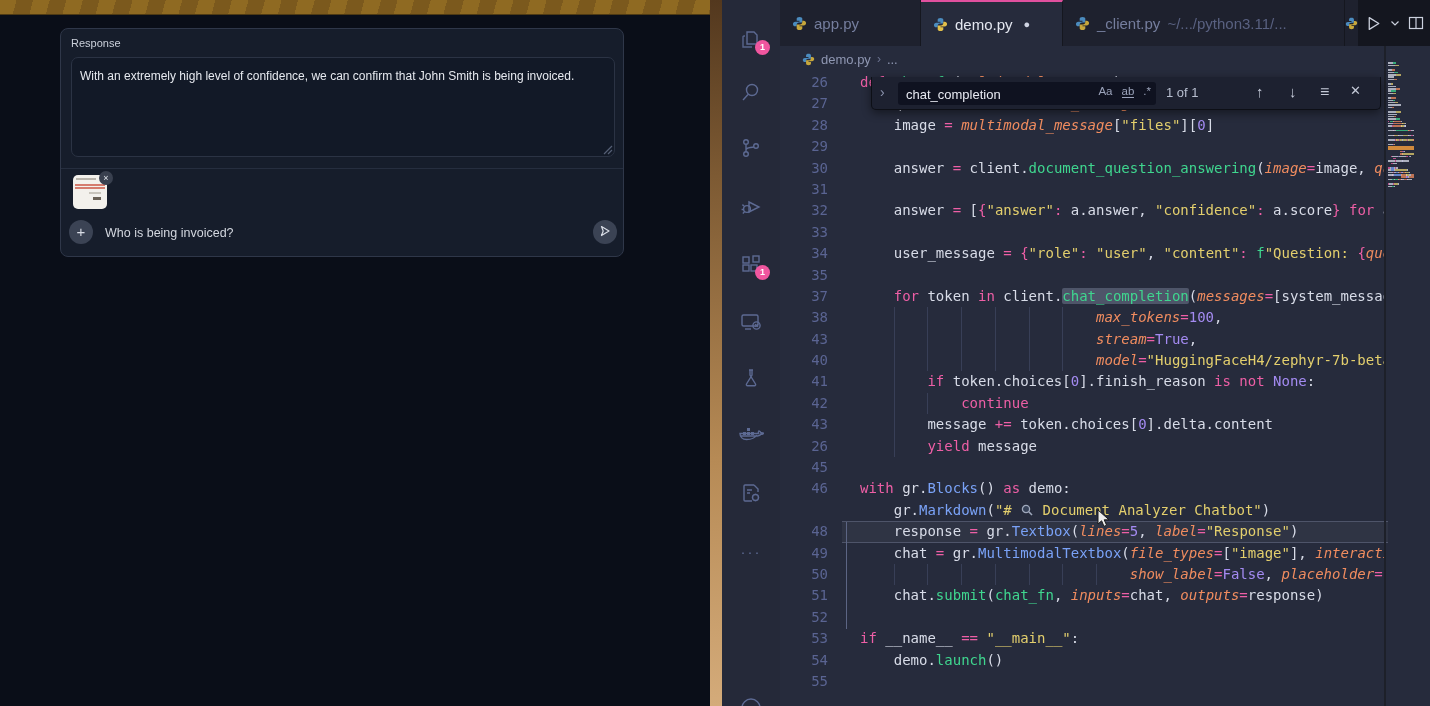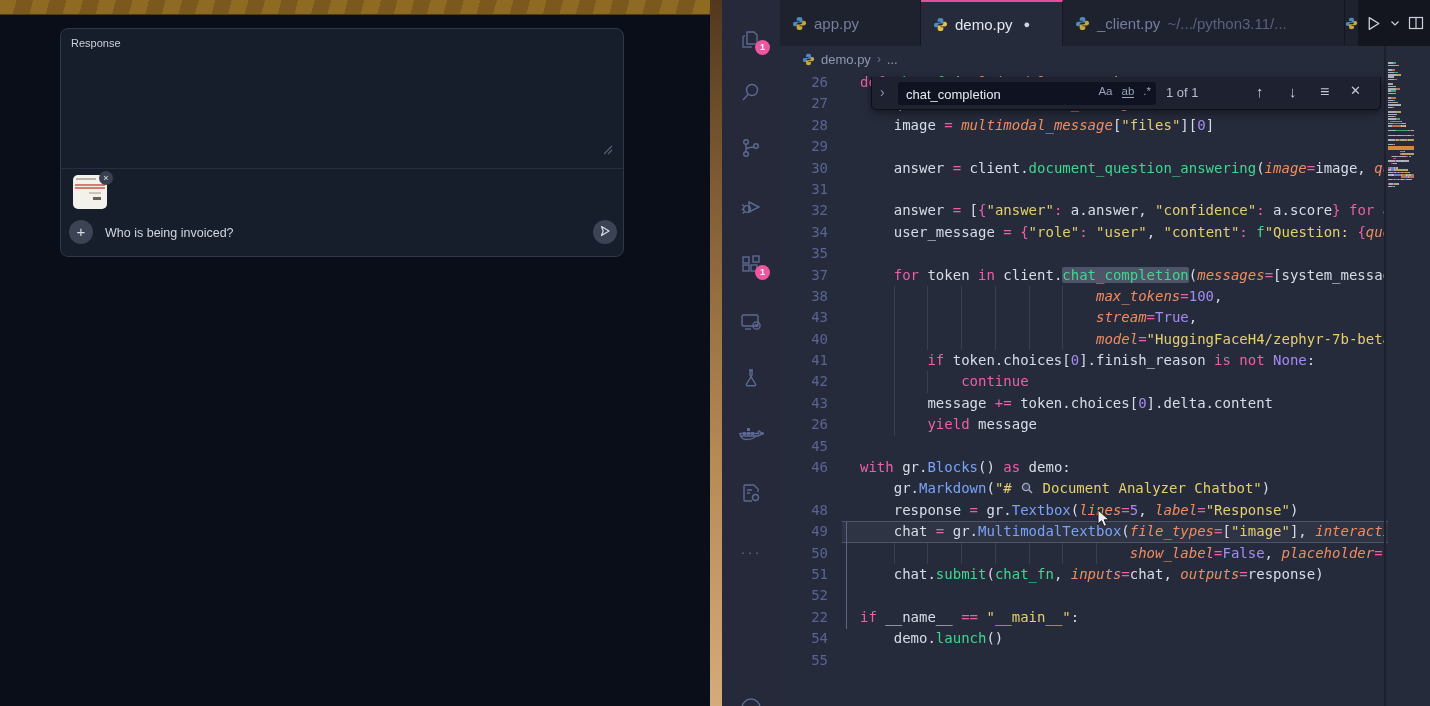--- a/index.html
+++ b/index.html
@@ -95,20 +95,21 @@
 </head>
 <body>
 
 <div class="stage">
 
   <div class="gradio">
     <div class="gradio-topbar"></div>
 
     <div class="g-card">
       <div class="g-label">Response</div>
+      <textarea class="g-textarea" readonly="" style="">With an extremely high level of confidence, we can confirm that John Smith is being invoiced.</textarea>
       <svg class="g-resize" viewBox="0 0 10 10">
         <path d="M9 1 L1 9 M9 5 L5 9" stroke="#555f75" stroke-width="1.2" fill="none"></path>
       </svg>
       <div class="g-divider"></div>
 
       <div class="g-thumb">
         <div class="t1"></div>
           <div class="t2"></div>
           <div class="t3"></div>
           <div class="t4"></div>
@@ -291,20 +292,24 @@
           </div>
           <div class="row">
             <span class="ln">31</span>
             <span class="lc"></span>
           </div>
           <div class="row">
             <span class="ln">32</span>
             <span class="lc"><span class="tk-txt">    answer </span><span class="tk-kw">=</span><span class="tk-txt"> [</span><span class="tk-kw">{</span><span class="tk-str">"answer"</span><span class="tk-kw">:</span><span class="tk-txt"> a.answer</span><span class="tk-pun">, </span><span class="tk-str">"confidence"</span><span class="tk-kw">:</span><span class="tk-txt"> a.score</span><span class="tk-kw">}</span><span class="tk-txt"> </span><span class="tk-kw">for</span><span class="tk-txt"> a </span></span>
           </div>
           <div class="row">
+            <span class="ln">33</span>
+            <span class="lc"></span>
+          </div>
+          <div class="row">
             <span class="ln">34</span>
             <span class="lc"><span class="tk-txt">    user_message </span><span class="tk-kw">=</span><span class="tk-txt"> </span><span class="tk-kw">{</span><span class="tk-str">"role"</span><span class="tk-kw">:</span><span class="tk-txt"> </span><span class="tk-str">"user"</span><span class="tk-pun">, </span><span class="tk-str">"content"</span><span class="tk-kw">:</span><span class="tk-txt"> </span><span class="tk-fn">f</span><span class="tk-str">"Question: </span><span class="tk-kw">{</span><span class="tk-par">question</span></span>
           </div>
           <div class="row">
             <span class="ln">35</span>
             <span class="lc"></span>
           </div>
           <div class="row">
             <span class="ln">37</span>
             <span class="lc"><span class="tk-txt">    </span><span class="tk-kw">for</span><span class="tk-txt"> token </span><span class="tk-kw">in</span><span class="tk-txt"> client.</span><span class="tk-match">chat_completion</span><span class="tk-pun">(</span><span class="tk-par">messages</span><span class="tk-kw">=</span><span class="tk-txt">[system_message, user_message],</span></span>
@@ -396,21 +401,21 @@
           </div>
           <div class="row">
             <span class="ln">51</span>
             <span class="lc"><span class="tk-txt">    chat.</span><span class="tk-fn">submit</span><span class="tk-pun">(</span><span class="tk-fn">chat_fn</span><span class="tk-pun">, </span><span class="tk-par">inputs</span><span class="tk-kw">=</span><span class="tk-txt">chat</span><span class="tk-pun">, </span><span class="tk-par">outputs</span><span class="tk-kw">=</span><span class="tk-txt">response</span><span class="tk-pun">)</span></span>
           </div>
           <div class="row">
             <span class="ln">52</span>
             <span class="lc"></span>
           </div>
           <div class="row">
-            <span class="ln">22</span>
+            <span class="ln">53</span>
             <span class="lc"><span class="tk-kw">if</span><span class="tk-txt"> __name__ </span><span class="tk-kw">==</span><span class="tk-txt"> </span><span class="tk-str">"__main__"</span><span class="tk-txt">:</span></span>
           </div>
           <div class="row">
             <span class="ln">54</span>
             <span class="lc"><span class="tk-txt">    demo.</span><span class="tk-fn">launch</span><span class="tk-pun">()</span></span>
           </div>
           <div class="row">
             <span class="ln">55</span>
             <span class="lc"></span>
           </div>

